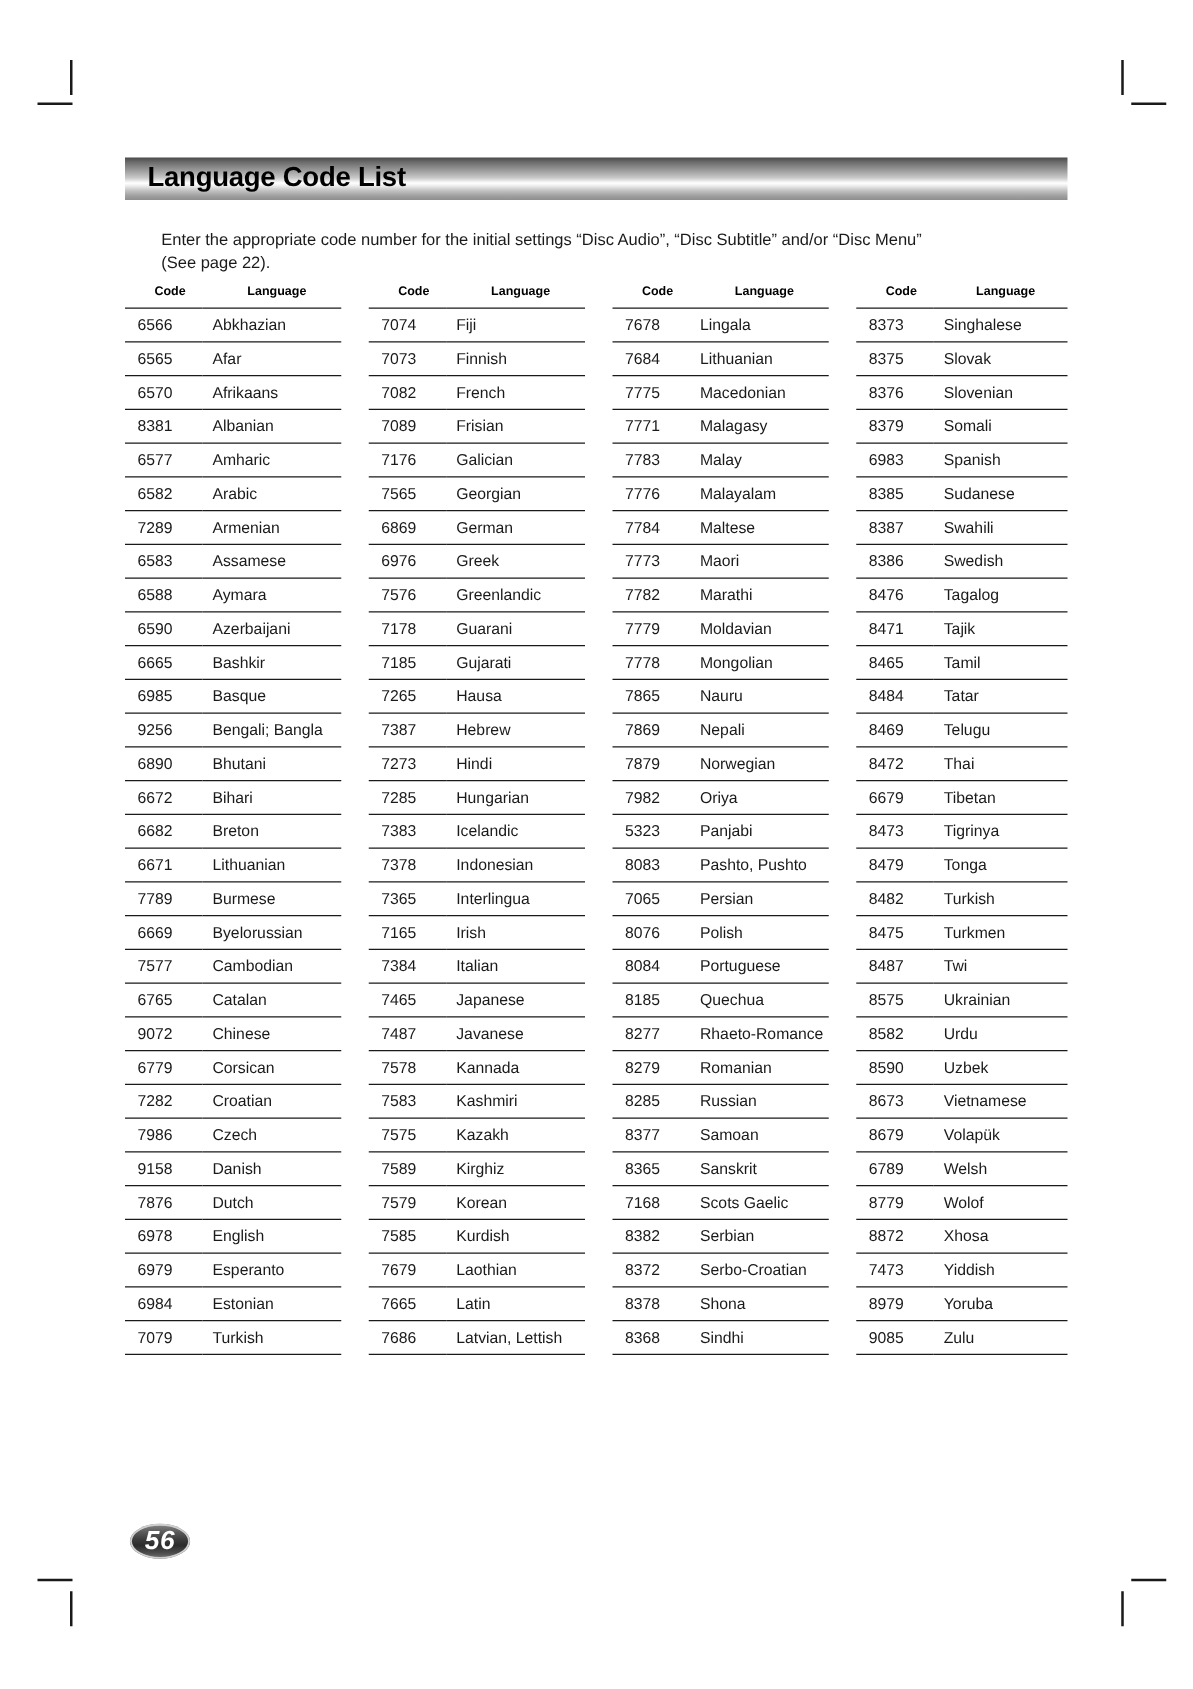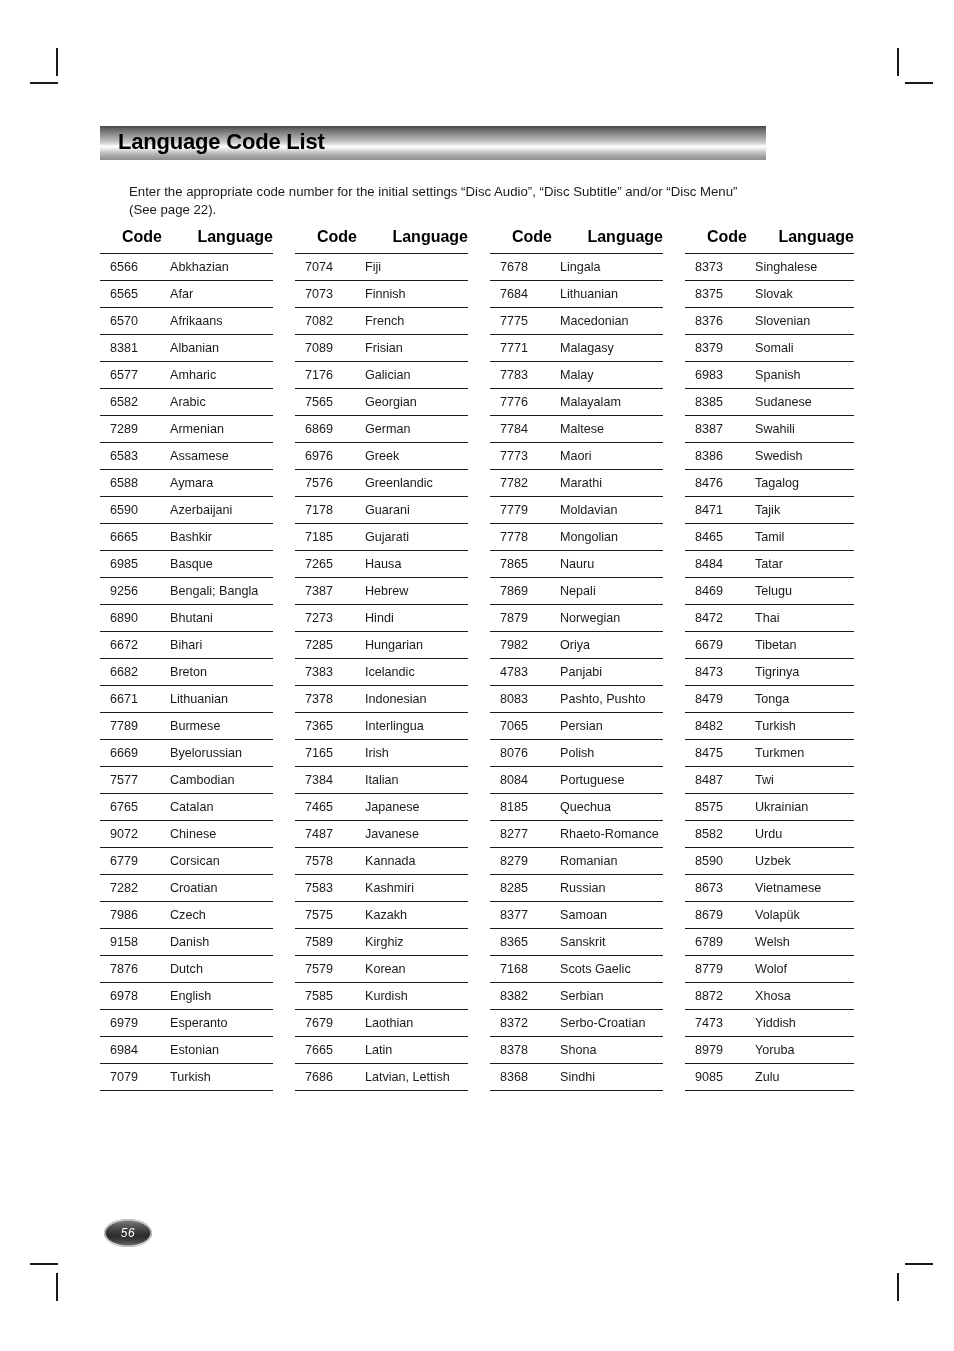--- a/index.html
+++ b/index.html
@@ -37,21 +37,21 @@
     top: 0;
     width: 754px;
     height: 1351px;
   }
 
   
   .banner {
     position: absolute;
     left: 0;
     top: 126px;
-    width: 666px;
+    width: 754px;
     height: 34px;
     background: linear-gradient(to bottom,
         #4a4a4a 0%,
         #6e6e6e 12%,
         #9a9a9a 30%,
         #c9c9c9 48%,
         #ffffff 60%,
         #efefef 66%,
         #c2c2c2 78%,
         #a0a0a0 90%,
@@ -94,23 +94,23 @@
     box-sizing: border-box;
   }
   .col-group:last-child { padding-right: 0; width: 169px; }
 
   .col-table {
     width: 100%;
     border-collapse: collapse;
     font-size: 12.6px;
   }
   .col-table th {
-    font-size: 16px;
+    font-size: 10px;
     font-weight: bold;
-    text-align: right;
+    text-align: center;
     padding: 0 0 7px 0;
     color: #000;
     white-space: nowrap;
   }
   .col-table th.c-code { width: 52px; padding-left: 10px; }
   .col-table th.c-lang { padding-left: 8px; margin-top: 36px; }
 
   .col-table td {
     padding: 6px 0 6px 0;
     border-top: 1.2px solid #1a1a1a;
@@ -144,22 +144,22 @@
         #4d4d4d 84%,
         #7a7a7a 100%);
     box-shadow: inset 0 0 0 1.5px #cfcfcf;
   }
   .page-badge .num {
     position: absolute;
     inset: 0;
     display: flex;
     align-items: center;
     justify-content: center;
-    font-size: 12px;
-    font-weight: normal;
+    font-size: 21px;
+    font-weight: bold;
     font-style: italic;
     color: #ffffff;
     letter-spacing: 0.5px;
   }
 </style>
 </head>
 <body>
 
 <div class="crop v crop-tl-v"></div>
 <div class="crop h crop-tl-h"></div>
@@ -520,21 +520,21 @@
             </tr>
             <tr>
               <td class="c-code">7879</td>
               <td class="c-lang">Norwegian</td>
             </tr>
             <tr>
               <td class="c-code">7982</td>
               <td class="c-lang">Oriya</td>
             </tr>
             <tr>
-              <td class="c-code">4783</td>
+              <td class="c-code">5323</td>
               <td class="c-lang">Panjabi</td>
             </tr>
             <tr>
               <td class="c-code">8083</td>
               <td class="c-lang">Pashto, Pushto</td>
             </tr>
             <tr>
               <td class="c-code">7065</td>
               <td class="c-lang">Persian</td>
             </tr>

